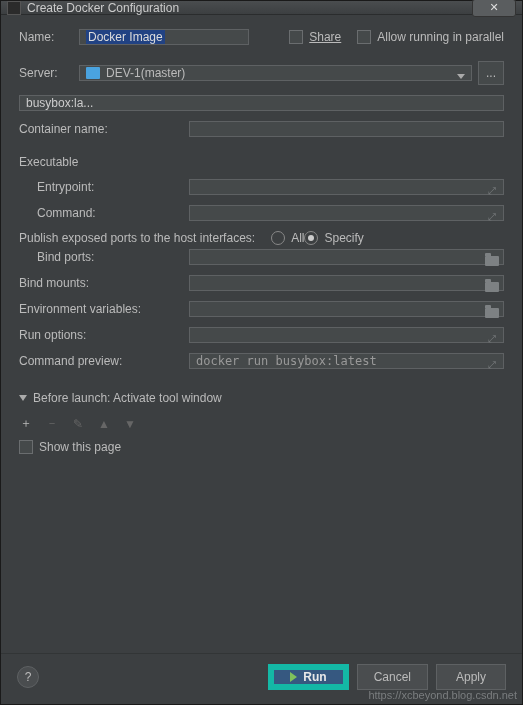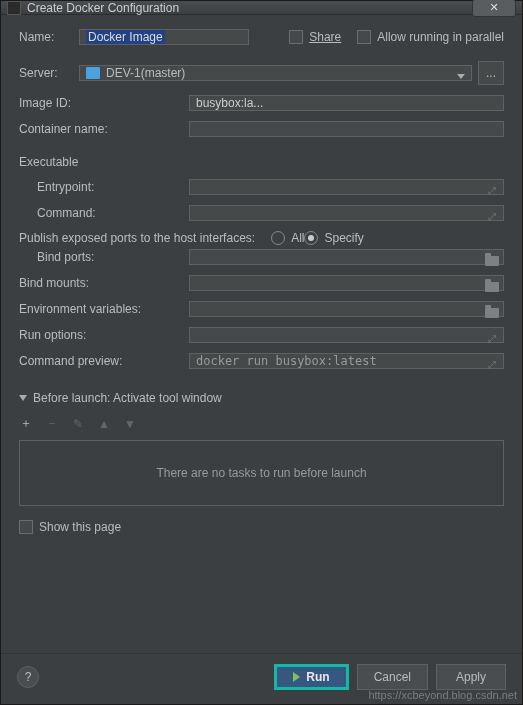--- a/index.html
+++ b/index.html
@@ -176,21 +176,21 @@
   cursor:pointer;font-size:12px;
 }
 .footer .btns{margin-left:auto;display:flex;gap:8px;}
 .btn{
   height:26px;padding:0 16px;
   background:#4a4d4f;border:1px solid #5e6163;color:#bbb;
   display:flex;align-items:center;justify-content:center;cursor:pointer;
   min-width:70px;
 }
 .btn.primary{
-  background:#365880;border:3px solid #14b8a6;color:#e8e8e8;font-weight:bold;
+  background:#365880;border:6px solid #14b8a6;color:#e8e8e8;font-weight:bold;
 }
 .btn.primary .play{
   width:0;height:0;border-top:5px solid transparent;border-bottom:5px solid transparent;border-left:7px solid #7fc15c;margin-right:6px;
 }
 .watermark{
   position:absolute;right:6px;bottom:4px;color:#7a7d7f;font-size:11px;
   pointer-events:none;
 }
 .expand-icon{
   font-size:10px;color:#7a7d7f;
@@ -233,21 +233,20 @@
       <div class="label narrow">Server:</div>
       <div class="combo">
         <div class="docker-glyph"></div>
         <span>DEV-1(master)</span>
         <div class="drop-arrow"></div>
       </div>
       <div class="ellipsis-btn">...</div>
     </div>
 
     <div class="row">
-      <div class="label">Image ID:</div>
       <div class="input">
         <span style="color:#ccc">busybox:la...</span>
       </div>
     </div>
 
     <div class="row">
       <div class="label">Container name:</div>
       <div class="input"></div>
     </div>
 
@@ -329,23 +328,20 @@
     </div>
 
     <div class="toolbar">
       <span class="tool-btn">＋</span>
       <span class="tool-btn disabled">－</span>
       <span class="tool-btn disabled">✎</span>
       <span class="tool-btn disabled">▲</span>
       <span class="tool-btn disabled">▼</span>
     </div>
 
-    <div class="empty-box">
-      <span>There are no tasks to run before launch</span>
-    </div>
 
     <div class="checks-row">
       <div style="display:flex;align-items:center">
         <div class="checkbox"></div>
         <span class="check-label">Show this page</span>
       </div>
     </div>
 
   </div>
 

